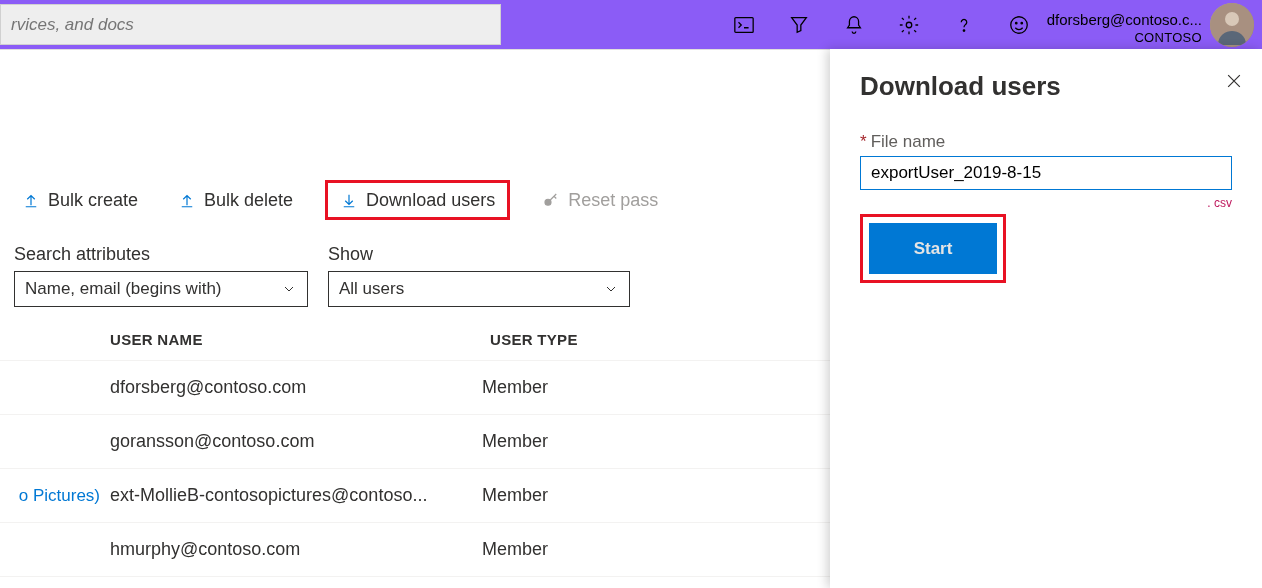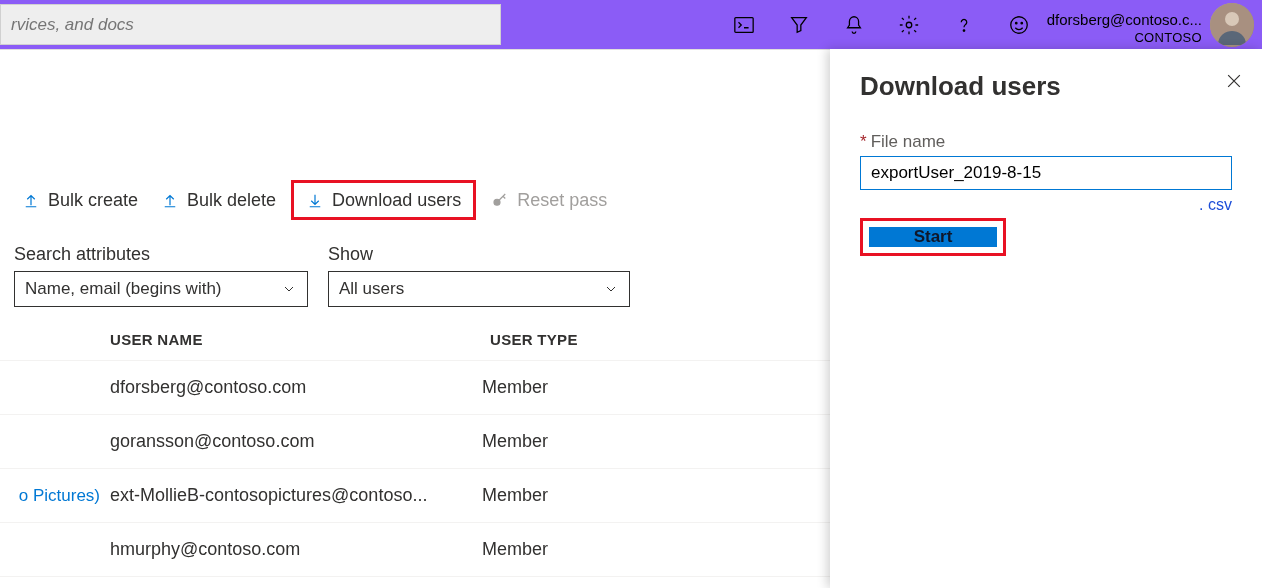--- a/index.html
+++ b/index.html
@@ -87,21 +87,21 @@
       left: 0;
       top: 49px;
       right: 0;
       bottom: 0;
       background: #fff;
       border-top: 1px solid #e1dfdd;
     }
     .toolbar-row{
       display:flex;
       align-items:center;
-      gap: 7px;
+      gap: 24px;
       height: 44px;
       margin-top: 128px;
       padding-left: 14px;
     }
     .tb-btn{
       display:inline-flex;
       align-items:center;
       gap:8px;
       height:40px;
       padding: 0 8px;
@@ -208,35 +208,35 @@
     .field-input{
       width:100%;
       height:34px;
       border:1px solid #0078d4;
       padding:0 10px;
       font-size:17px;
       outline:none;
     }
     .ext{
       text-align:right;
-      font-size:16px;
-      color:#1d4ed8;
+      font-size:12px;
+      color:#be185d;
       margin-top:6px;
     }
     .start-wrap{
       border:3px solid #e81123;
       display:inline-block;
       padding: 6px 6px;
       margin-top: 4px;
     }
     .start-btn{
       background:#0078d4;
-      color:#0f172a;
+      color:#e5e5e5;
       border:none;
-      height:20px;
+      height:51px;
       width:128px;
       font-size:17px;
       font-weight:600;
       cursor:pointer;
       text-align:center;
     }
   </style>
 </head>
 <body>
 

